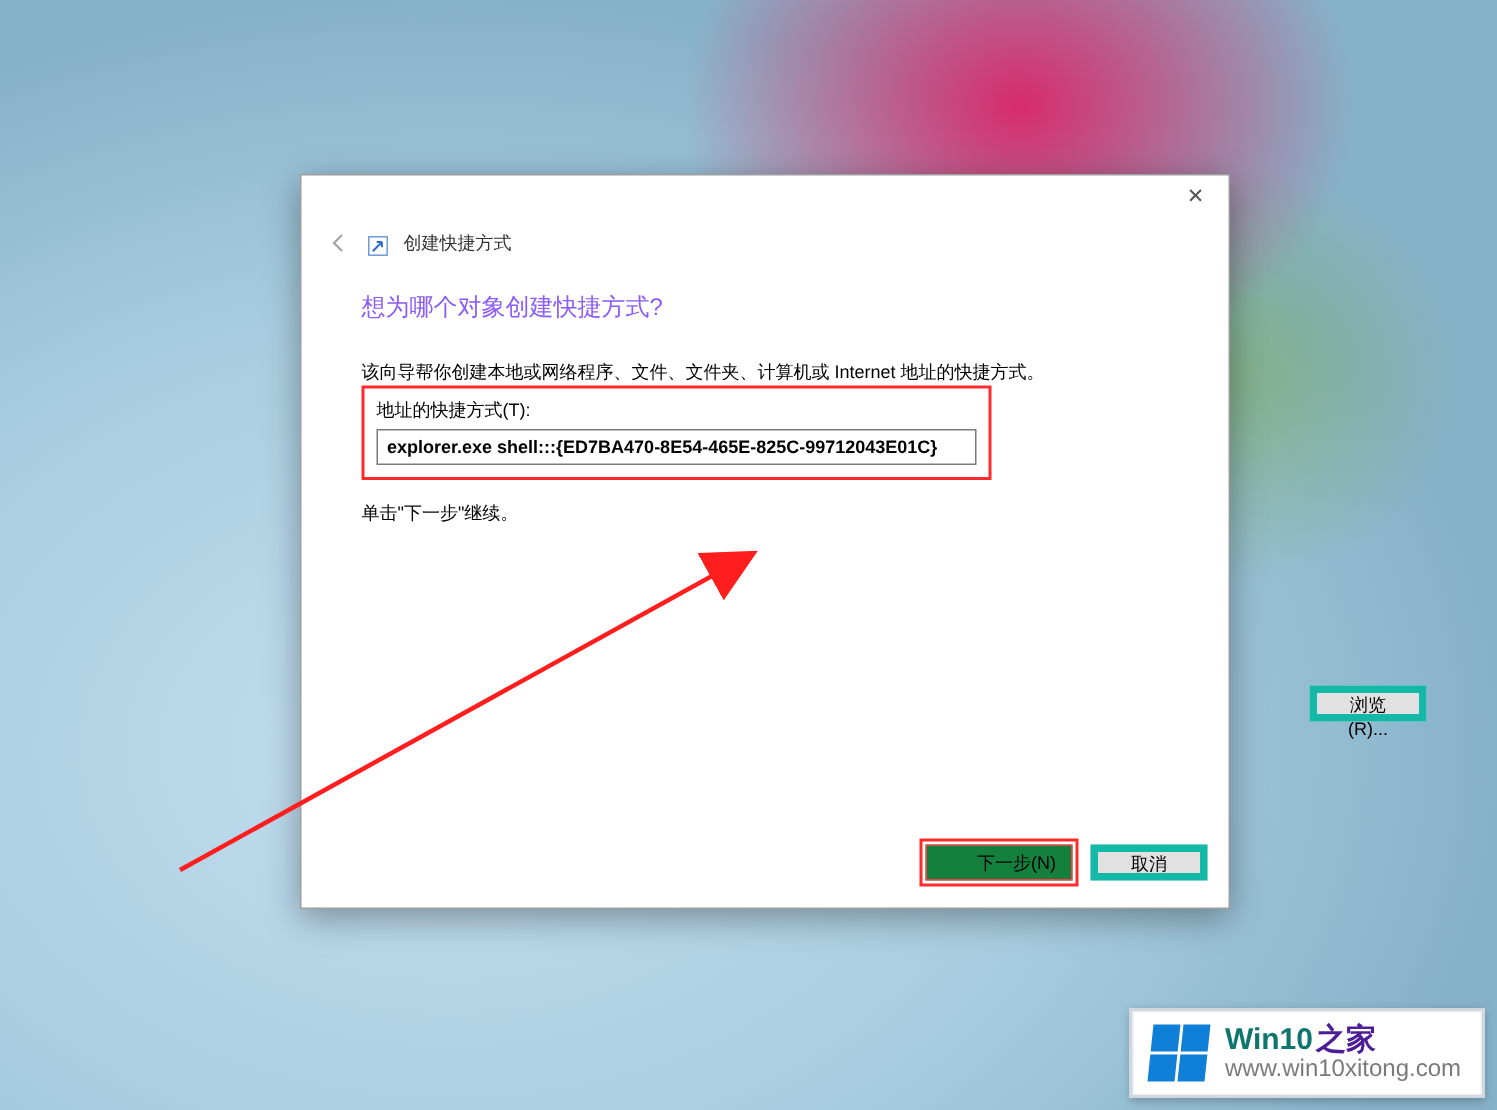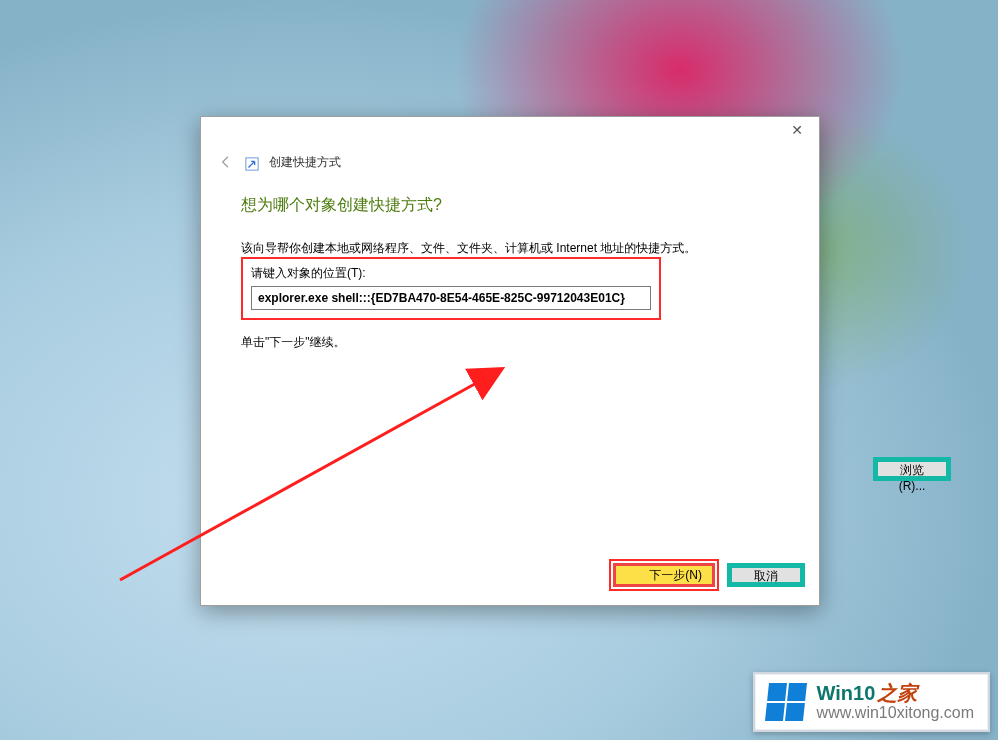--- a/index.html
+++ b/index.html
@@ -73,21 +73,21 @@
     align-items: center;
     justify-content: center;
   }
   .shortcut-icon svg { width:14px; height:14px; }
   .header-title { font-size: 12px; color:#333; }
   .content {
     padding: 24px 40px 0 40px;
   }
   .heading {
     font-size: 16px;
-    color: #4d7c0f;
+    color: #8b5cf6;
     margin-bottom: 24px;
   }
   .description {
     font-size: 12px;
     color: #000;
   }
   .highlight-box {
     border: 2px solid #ff2a2a;
     padding: 6px 8px 8px 8px;
     margin-bottom: 14px;
@@ -138,22 +138,22 @@
   .win-btn {
     min-width: 78px;
     height: 24px;
     background: #e1e1e1;
     border: 5px solid #14b8a6;
     font-size: 12px;
     padding: 0 10px;
     cursor: pointer;
   }
   .win-btn.primary {
-    border: 3px solid #ef4444;
-    background: #fde047;
+    border: 1px solid #ef4444;
+    background: #15803d;
     padding-left: 33px;
   }
   
   .arrow-svg {
     position: absolute;
     left: 0;
     top: 0;
     width: 998px;
     height: 740px;
     pointer-events: none;
@@ -177,21 +177,21 @@
     display: grid;
     grid-template-columns: 1fr 1fr;
     grid-template-rows: 1fr 1fr;
     gap: 2px;
     transform: skewX(-6deg);
   }
   .winlogo div { background: #0f7fd8; }
   .wm-text { display:flex; flex-direction:column; line-height:1.1; }
   .wm-title { font-size: 20px; font-weight: 700; color:#0f766e; }
   .wm-sub { font-size: 16px; color:#7a7a7a; }
-  .wm-cn { font-size: 20px; font-weight:700; color:#c2410c; margin-left:2px;font-style:italic; }
+  .wm-cn { font-size: 20px; font-weight:700; color:#4c1d95; margin-left:2px; }
 </style>
 </head>
 <body>
 
 <div class="desktop">
 
   <div class="dialog">
     <div class="titlebar">
       <div class="close-btn">
         <span>✕</span>
@@ -211,21 +211,21 @@
         </svg>
       </span>
       <span class="header-title">创建快捷方式</span>
     </div>
 
     <div class="content">
       <div class="heading">想为哪个对象创建快捷方式?</div>
       <div class="description">该向导帮你创建本地或网络程序、文件、文件夹、计算机或 Internet 地址的快捷方式。</div>
 
       <div class="highlight-box">
-        <div class="field-label">请键入对象的位置(T):</div>
+        <div class="field-label">地址的快捷方式(T):</div>
         <input class="text-input" type="text" value="explorer.exe shell:::{ED7BA470-8E54-465E-825C-99712043E01C}" style="">
       </div>
 
       <div class="hint">单击"下一步"继续。</div>
     </div>
 
     <button class="browse-btn win-btn">浏览(R)...</button>
 
     <div class="footer">
       <span class="next-wrap">

